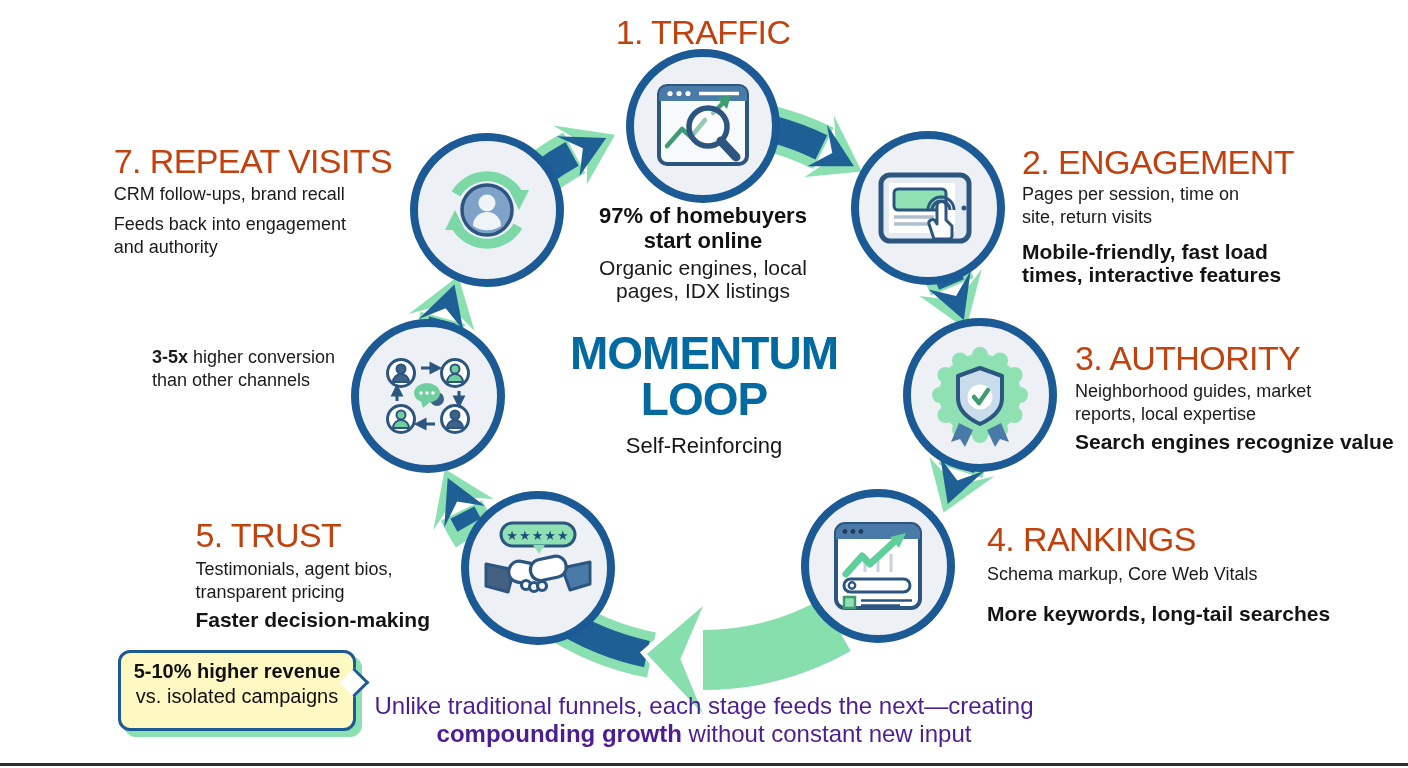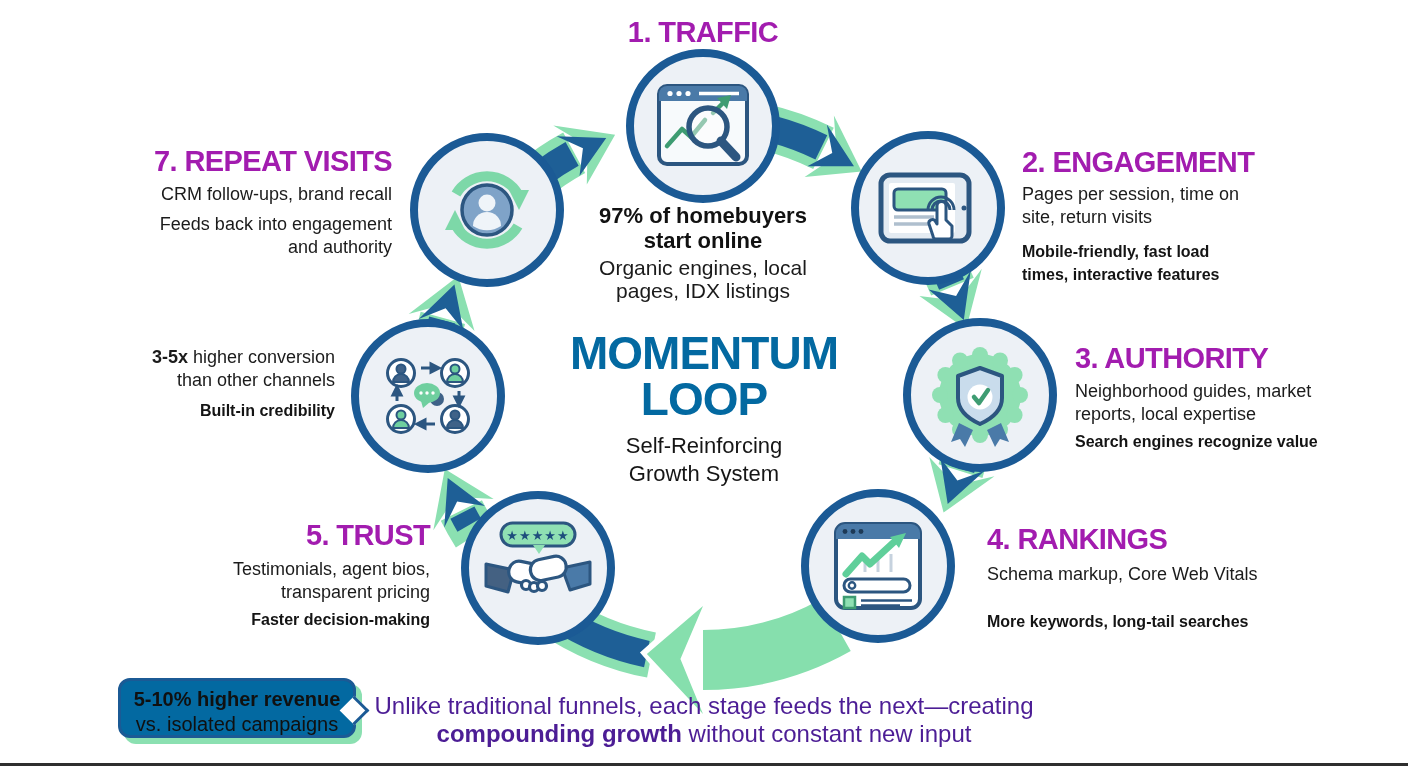--- a/index.html
+++ b/index.html
@@ -1,33 +1,33 @@
 <!DOCTYPE html>
 <html><head>
 <meta charset="utf-8">
 <style>
   *{margin:0;padding:0;box-sizing:border-box}
   html,body{width:1408px;height:768px}
   body{font-family:"Liberation Sans",sans-serif;background:#ffffff;position:relative;overflow:hidden}
   .abs{position:absolute}
   #ring{left:0;top:0;width:1408px;height:768px}
-  .stage-title{font-size:29px;font-weight:700;color:#a21caf;letter-spacing:-0.6px;line-height:33px;white-space:nowrap}
+  .stage-title{font-size:34px;font-weight:400;color:#c2410c;letter-spacing:-0.6px;line-height:33px;white-space:nowrap}
   .t1{font-size:18px;line-height:23px;color:#1b1b1b;white-space:nowrap;font-weight:400}
-  .t2{font-size:16px;line-height:23px;color:#141414;white-space:nowrap;font-weight:700}
+  .t2{font-size:21px;line-height:23px;color:#141414;white-space:nowrap;font-weight:700}
   .stat{font-size:22px;line-height:25px;font-weight:700;color:#111}
   .det{font-size:21px;line-height:23px;color:#1b1b1b}
   .bold{font-weight:700}
   .center{text-align:center}
-  .rightal{text-align:right}
+  .rightal{text-align:left}
   .mt3{margin-top:3px}.mt4{margin-top:4px}.mt5{margin-top:5px}.mt6{margin-top:6px}
-  .mt7{margin-top:7px}.mt8{margin-top:4px}.mt11{margin-top:11px}.mt12{margin-top:24px}
+  .mt7{margin-top:7px}.mt8{margin-top:4px}.mt11{margin-top:11px}.mt12{margin-top:16px}
   .main-title{font-size:46px;line-height:46px;font-weight:700;color:#0369a1;letter-spacing:-1px}
   .subtitle{font-size:22px;line-height:28px;color:#161616;margin-top:10px}
   .footer-text{font-size:24px;line-height:28px;color:#4c1d95}
-  .callout{left:118px;top:678px;width:238px;height:60px;background:#0369a1;border:3.5px solid #1B5A95;
+  .callout{left:118px;top:650px;width:238px;height:81px;background:#fef9c3;border:3.5px solid #1B5A95;
            border-radius:12px;box-shadow:6px 6px 0 #8BE0B1;z-index:5}
   .callout-inner{padding-top:6px;text-align:center;font-size:20px;line-height:25px;color:#101010}
   .pointer{position:absolute;right:-12px;top:19px;width:21px;height:21px;background:#fff;
            border-top:3.5px solid #1B5A95;border-right:3.5px solid #1B5A95;transform:rotate(45deg)}
   .bottom-line{left:0;top:763px;width:1408px;height:3px;background:#2E2E2E}
 </style>
 </head>
 <body>
 
 <svg id="ring" class="abs" viewBox="0 0 1408 768">
@@ -244,44 +244,40 @@
   <div class="t2 mt8">
       <div>Faster decision-making</div>
     </div>
 </div>
 
 <div class="abs rightal" style="right:1073px;top:340px">
   <div class="t1 mt6">
     <div><span class="bold">3-5x</span><span> higher conversion</span></div>
     <div>than other channels</div>
   </div>
-  <div class="t2 mt7">
-      <div>Built-in credibility</div>
-    </div>
 </div>
 
 <div class="abs rightal" style="right:1016px;top:145px">
   <div class="stage-title">7. REPEAT VISITS</div>
   <div class="t1 mt5">
       <div>CRM follow-ups, brand recall</div>
     </div>
   <div class="t1 mt7">
       <div>Feeds back into engagement</div>
       <div>and authority</div>
     </div>
 </div>
 
 <div class="abs center" style="left:0;right:0;top:330px">
   <div class="main-title">
     <div>MOMENTUM</div>
       <div>LOOP</div>
   </div>
   <div class="subtitle">
     <div>Self-Reinforcing</div>
-      <div>Growth System</div>
   </div>
 </div>
 
 <div class="abs callout">
   <div class="callout-inner">
     <div class="bold">5-10% higher revenue</div>
     <div>vs. isolated campaigns</div>
   </div>
   <div class="pointer"></div>
 </div>

